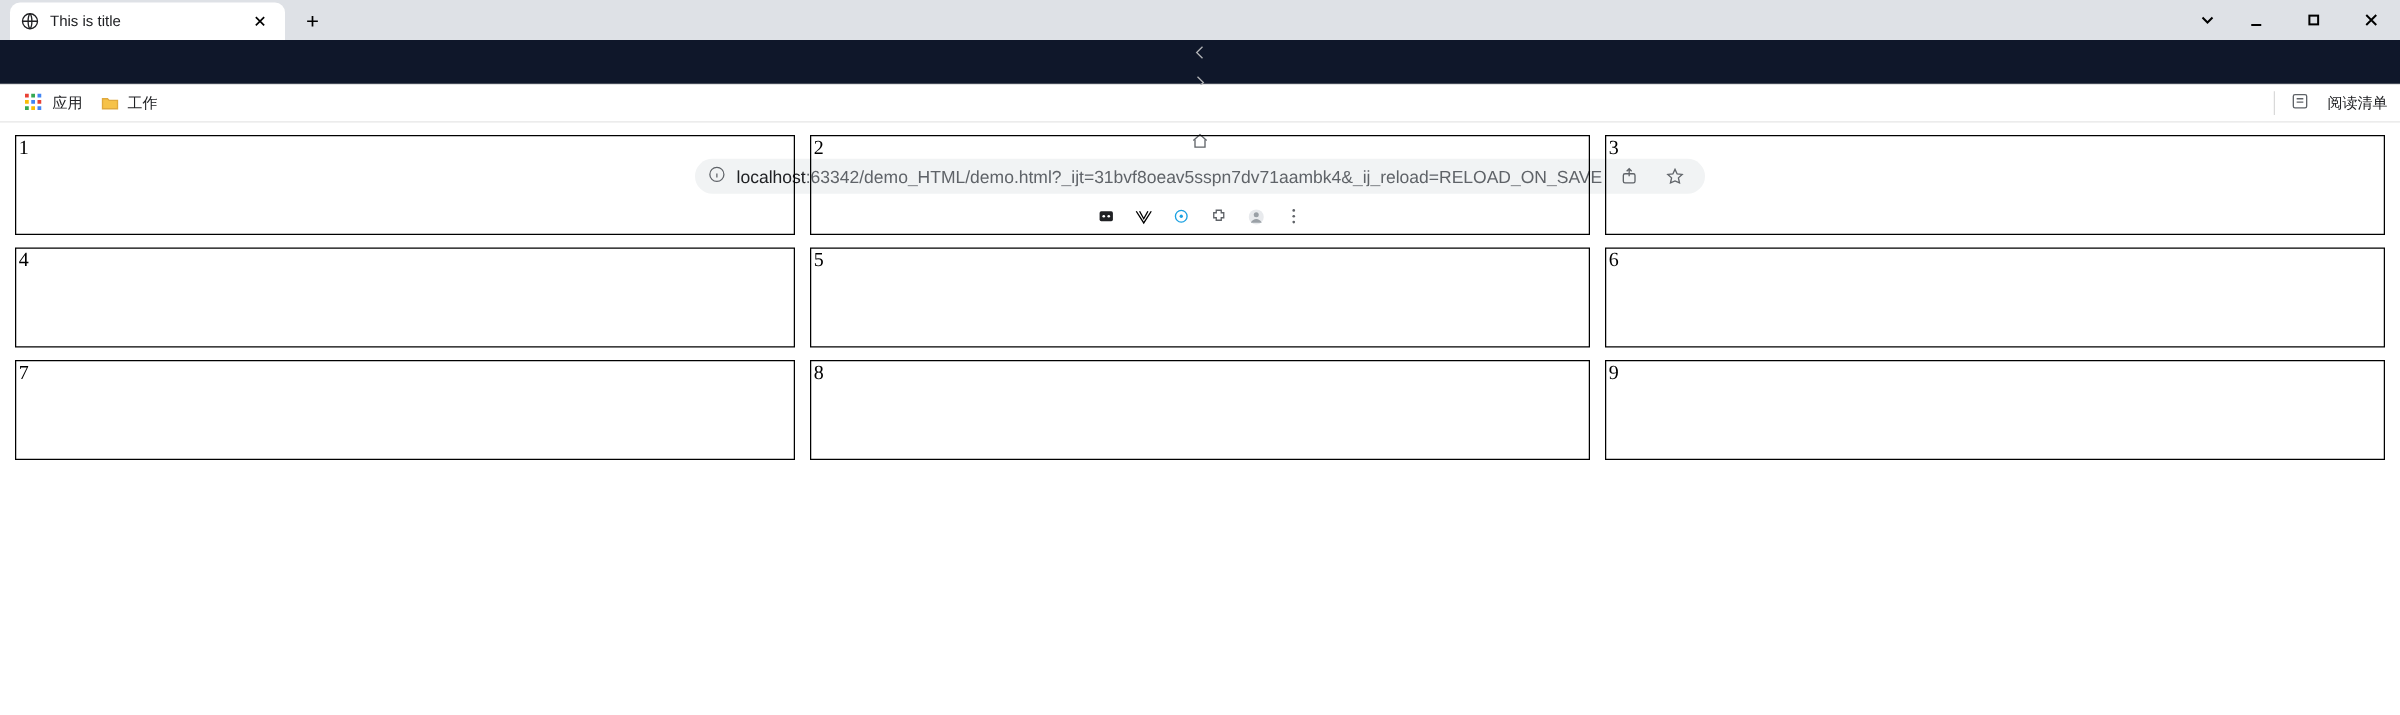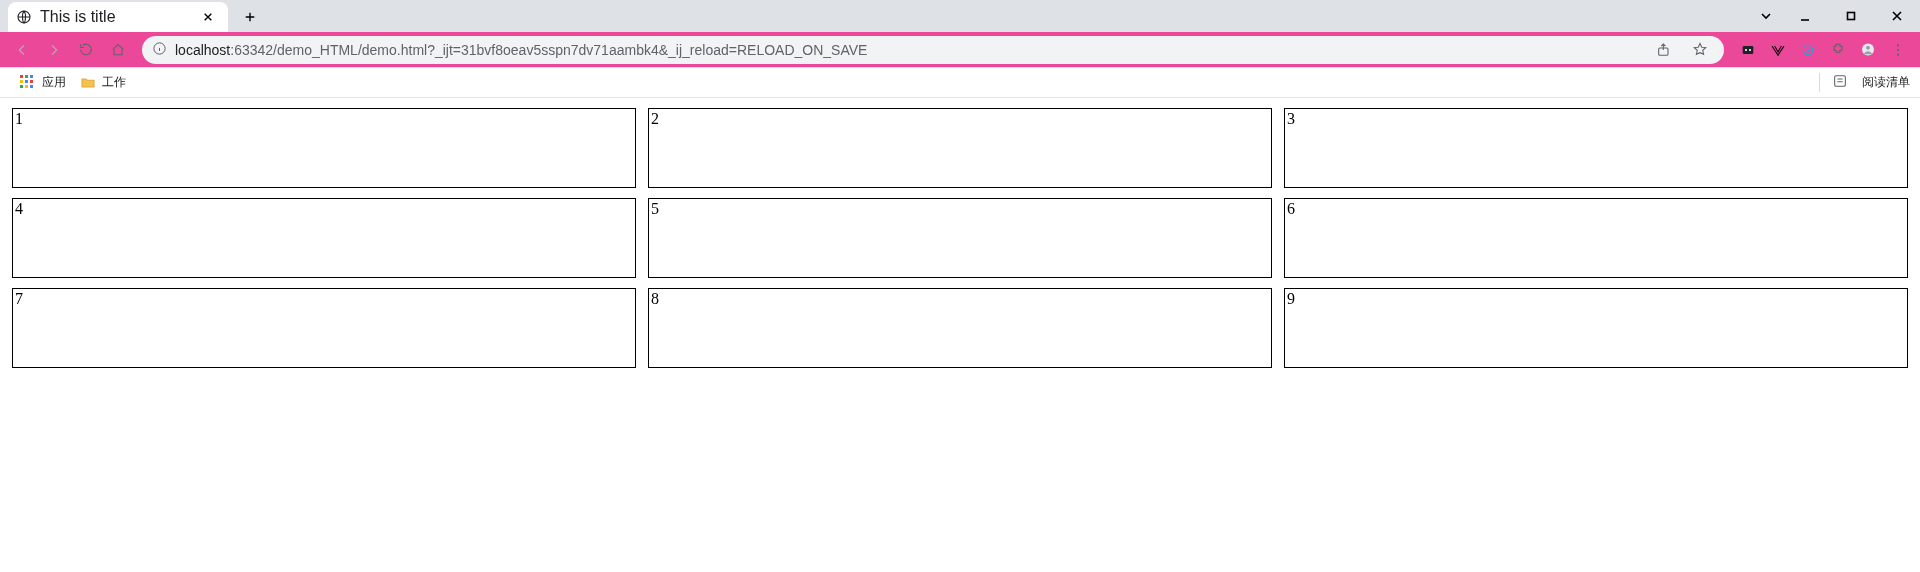--- a/index.html
+++ b/index.html
@@ -9,43 +9,43 @@
   
   .tabstrip {
     height:32px; background:#dee1e6; display:flex; align-items:flex-end;
     padding-left:8px; position:relative;
   }
   .tab {
     height:30px; width:220px; background:#fff; border-top-left-radius:8px; border-top-right-radius:8px;
     display:flex; align-items:center; padding:0 8px; gap:8px; margin-top:2px;
     position:relative;
   }
-  .tab-title { flex:1; overflow:hidden; white-space:nowrap; text-overflow:ellipsis; font-size:16px; }
+  .tab-title { flex:1; overflow:hidden; white-space:nowrap; text-overflow:ellipsis; font-size:12px; }
   .favicon svg, .icon-btn svg { display:block; }
   .icon-btn {
     width:24px; height:24px; border:none; background:transparent;
     display:flex; align-items:center; justify-content:center; cursor:pointer;
     border-radius:50%;
   }
   .newtab-btn { margin-left:10px; margin-bottom:3px; }
 
   .window-controls { position:absolute; right:0; top:0; height:32px; display:flex; }
   .win-btn {
     width:46px; height:32px; border:none; background:transparent;
     display:flex; align-items:center; justify-content:center; cursor:pointer;
   }
   .tab-dropdown-btn {
     width:32px; height:32px; border:none; background:transparent;
     display:flex; align-items:center; justify-content:center; cursor:pointer;
   }
 
   
   .toolbar {
-    height:36px; background:#ec4899; display:flex; align-items:center;
-    padding:0 8px; gap:4px; border-bottom:1px solid #e3e3e3;
+    height:36px; background:#0f172a; display:flex; align-items:center;
+    padding:0 8px; gap:4px; border-bottom:1px solid #e3e3e3;flex-direction:column;
   }
   .nav-btn {
     width:28px; height:28px; border:none; background:transparent;
     display:flex; align-items:center; justify-content:center; color:#5f6368; cursor:pointer;
     border-radius:50%;
   }
   .nav-btn.disabled { color:#b0b2b5; cursor:default; }
   .omnibox {
     flex:1; height:28px; background:#f1f3f4; border-radius:14px;
     display:flex; align-items:center; padding:0 10px; gap:8px;

